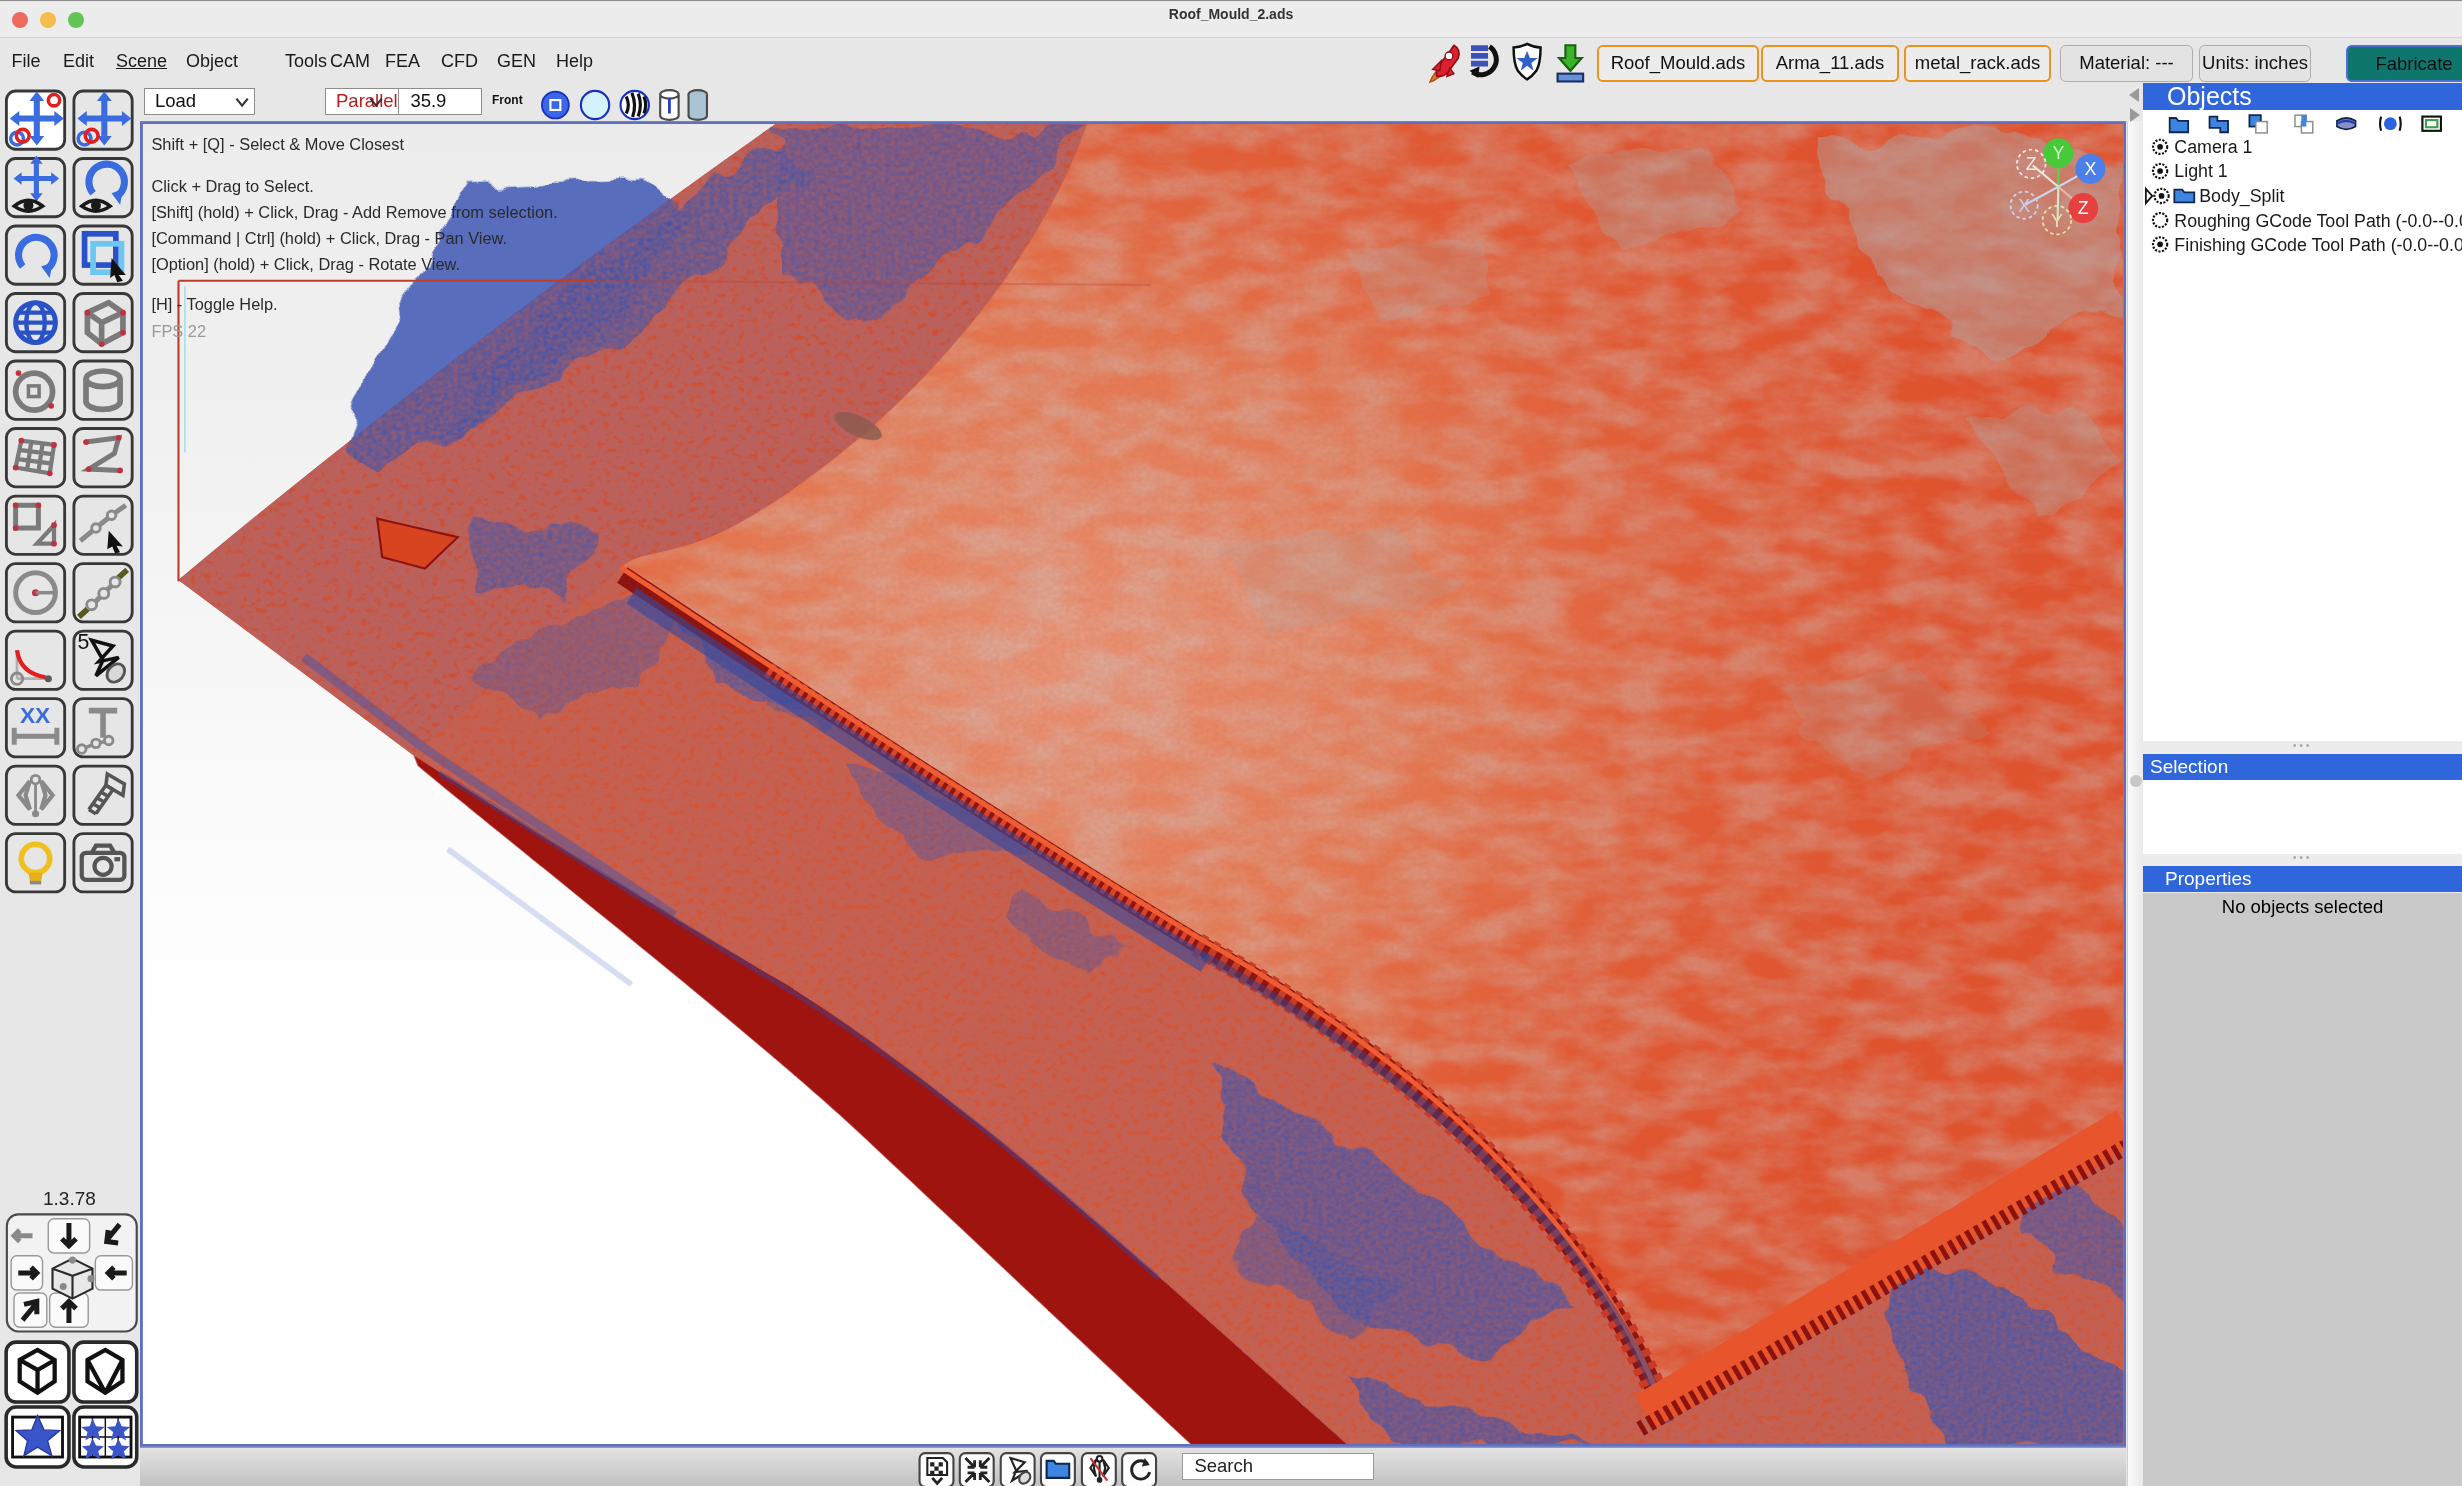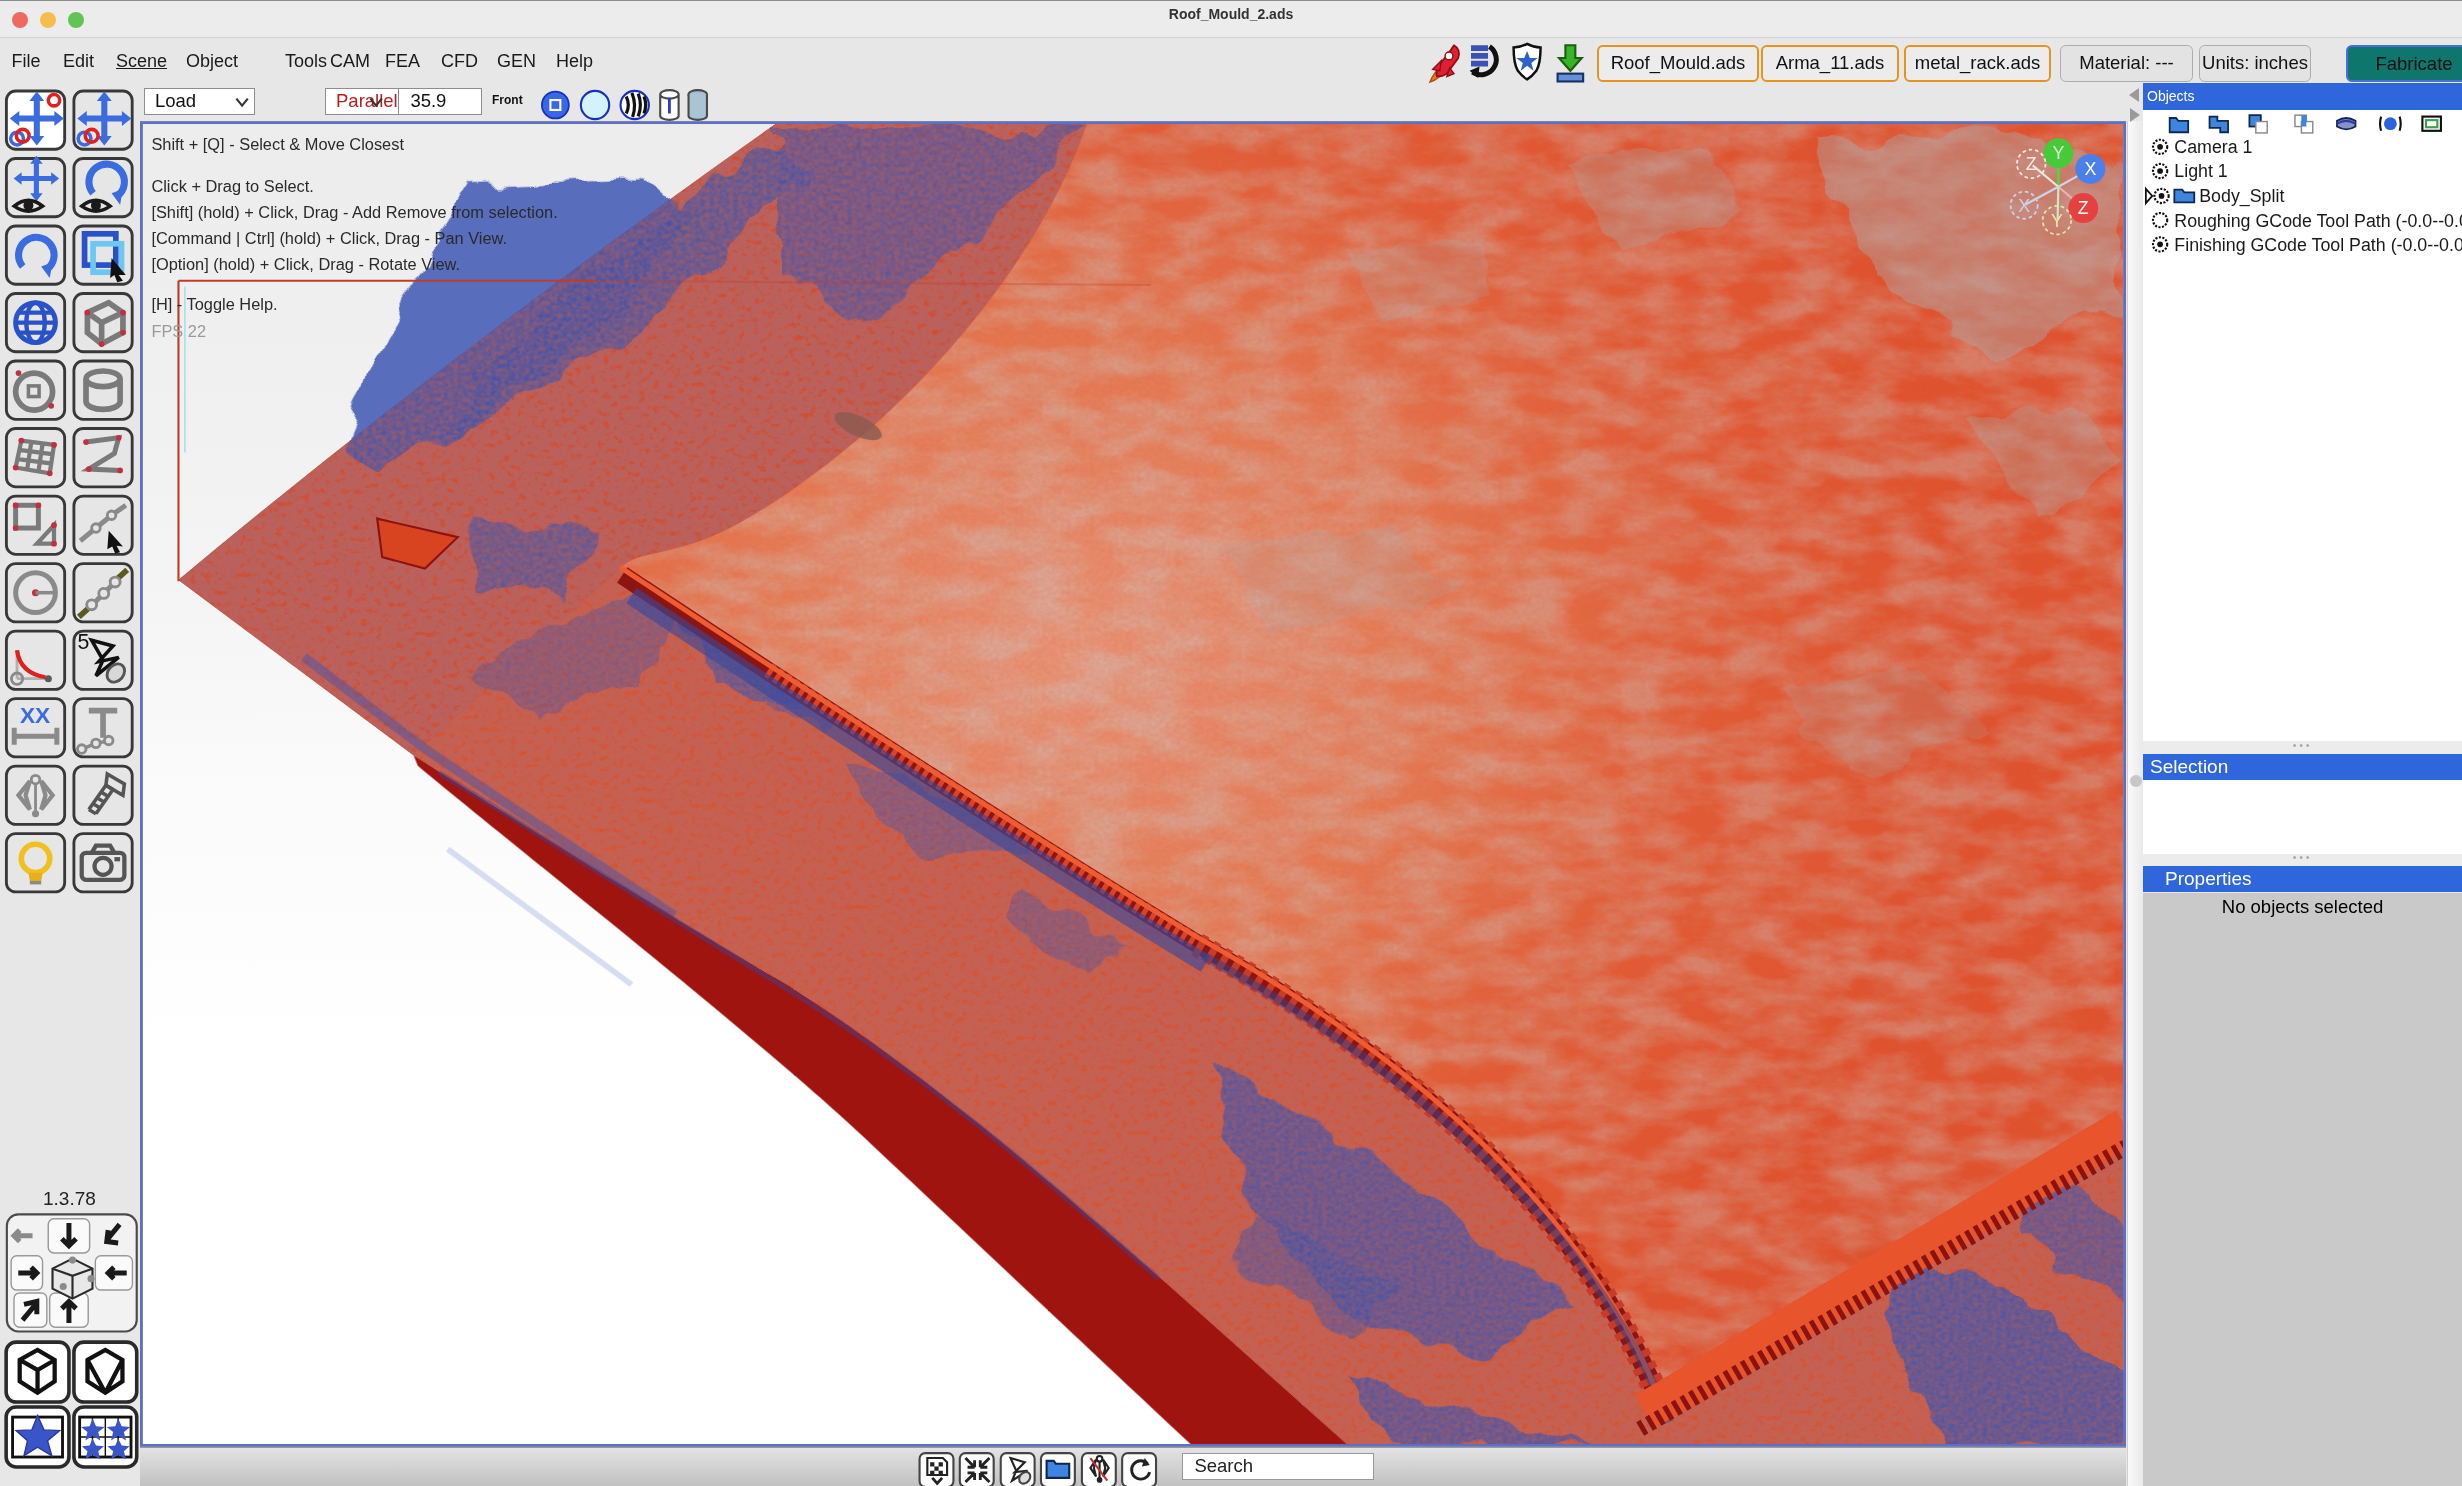--- a/index.html
+++ b/index.html
@@ -478,21 +478,21 @@
 <rect x="2" y="2" width="2784" height="1857" fill="none" stroke="#6070bd" stroke-width="4"></rect>
 </svg>
 </div>
 
 <div class="abs" style="left:2127px;top:121px;width:16.4px;height:1366px;background:linear-gradient(90deg,#fafafa,#e8e8e8);border-left:0.7px solid #cfcfcf;"></div>
 <div class="abs" style="left:2130px;top:775px;width:12px;height:12px;border-radius:50%;background:#c7c7c7;"></div>
 <div class="abs" style="left:2129px;top:88px;width:0;height:0;border-top:7.8px solid transparent;border-bottom:7.8px solid transparent;border-right:10.7px solid #9a9a9a;"></div>
 <div class="abs" style="left:2130px;top:108px;width:0;height:0;border-top:7.8px solid transparent;border-bottom:7.8px solid transparent;border-left:10.7px solid #9a9a9a;"></div>
 
 <div class="abs" style="left:2143px;top:110px;width:319px;height:631px;background:#fff;"></div>
-<div class="abs" style="left:2143px;top:83px;width:319px;height:27px;background:#2f66db;color:#fff;font-size:14px;line-height:27px;padding-left:4px;box-sizing:border-box;">Objects</div>
+<div class="abs" style="left:2143px;top:83px;width:319px;height:27px;background:#2f66db;color:#fff;font-size:25px;line-height:27px;padding-left:24px;box-sizing:border-box;">Objects</div>
 <div class="abs" id="objicons" style="left:2159px;top:113px;width:299px;height:21.4px;">
 <svg width="299" height="21.4" viewBox="0 0 420 30">
 <g transform="translate(14,1)">
         <path d="M1,6 L10,6 L13,10 L27,10 L27,26 L1,26 Z" fill="#3d85e0" stroke="#12284a" stroke-width="2.5"></path>
       </g>
 <g transform="translate(70,1)">
         <path d="M1,4 L12,4 L12,10 L27,10 L27,26 L16,26 L16,20 L1,20 Z" fill="#3d85e0" stroke="#12284a" stroke-width="2.5"></path>
       </g>
 <g transform="translate(126,1)">
         <rect x="1" y="2" width="16" height="16" fill="#3d85e0" stroke="#12284a" stroke-width="2.5"></rect>

